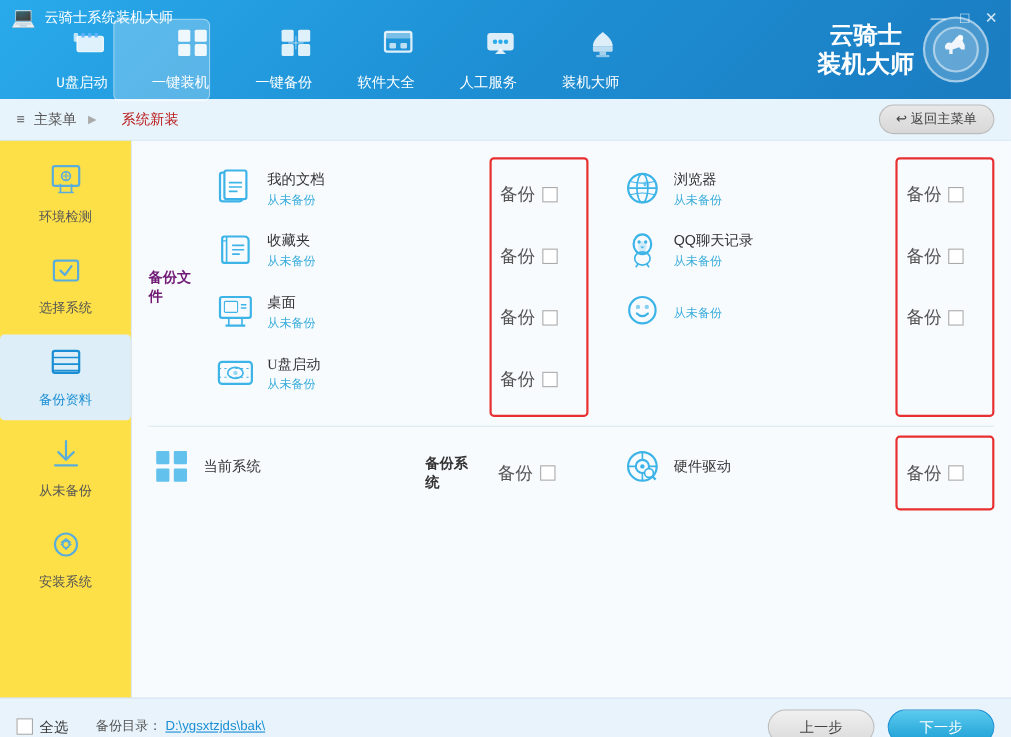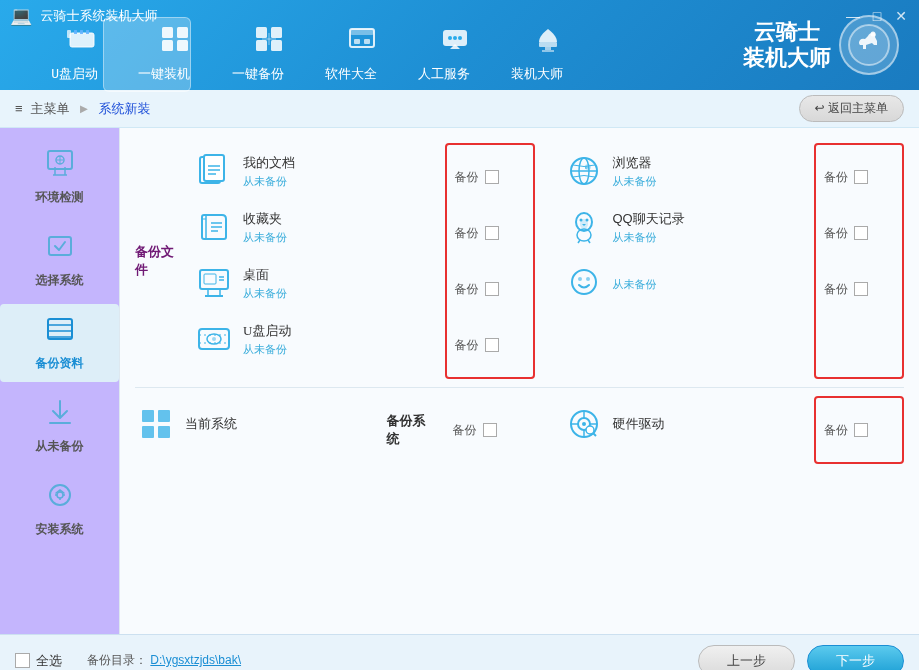--- a/index.html
+++ b/index.html
@@ -108,21 +108,21 @@
       height: 38px;
       display: flex;
       align-items: center;
       padding: 0 15px;
       gap: 8px;
       font-size: 13px;
       color: #555;
       border-bottom: 1px solid #d0e8f5;
     }
     .breadcrumb-separator { color: #aaa; }
-    .breadcrumb-current { color: #1d4ed8; }
+    .breadcrumb-current { color: #b91c1c; margin-left: 12px; }
     .back-btn {
       margin-left: auto;
       background: linear-gradient(to bottom, #e8e8e8, #d8d8d8);
       border: 1px solid #bbb;
       border-radius: 15px;
       padding: 4px 15px;
       font-size: 12px;
       cursor: pointer;
       display: flex;
       align-items: center;
@@ -132,28 +132,27 @@
 
     
     .main-area {
       display: flex;
       height: calc(670px - 90px - 38px - 36px);
     }
 
     
     .sidebar {
       width: 120px;
-      background: #c4b5fd;
+      background: #fde047;
       border-right: 1px solid #dde8f0;
       display: flex;
       flex-direction: column;
       align-items: flex-end;
       padding-top: 10px;
       gap: 5px;
-      font-weight: bold;
     }
     .sidebar-item {
       width: 100%;
       display: flex;
       flex-direction: column;
       align-items: center;
       padding: 10px 5px;
       cursor: pointer;
       border-radius: 4px;
       font-size: 12px;
@@ -197,21 +196,21 @@
       flex-direction: column;
       justify-content: space-around;
       padding: 4px 8px;
     }
     .bc-item {
       display: flex;
       align-items: center;
       gap: 6px;
       height: 56px;
     }
-    .bc-label { font-size: 12px; color: #555; }
+    .bc-label { font-size: 16px; color: #555; }
     .bc-check {
       width: 14px;
       height: 14px;
       border: 1px solid #aaa;
       background: white;
       display: inline-block;
       cursor: pointer;
       flex-shrink: 0;
     }
 

